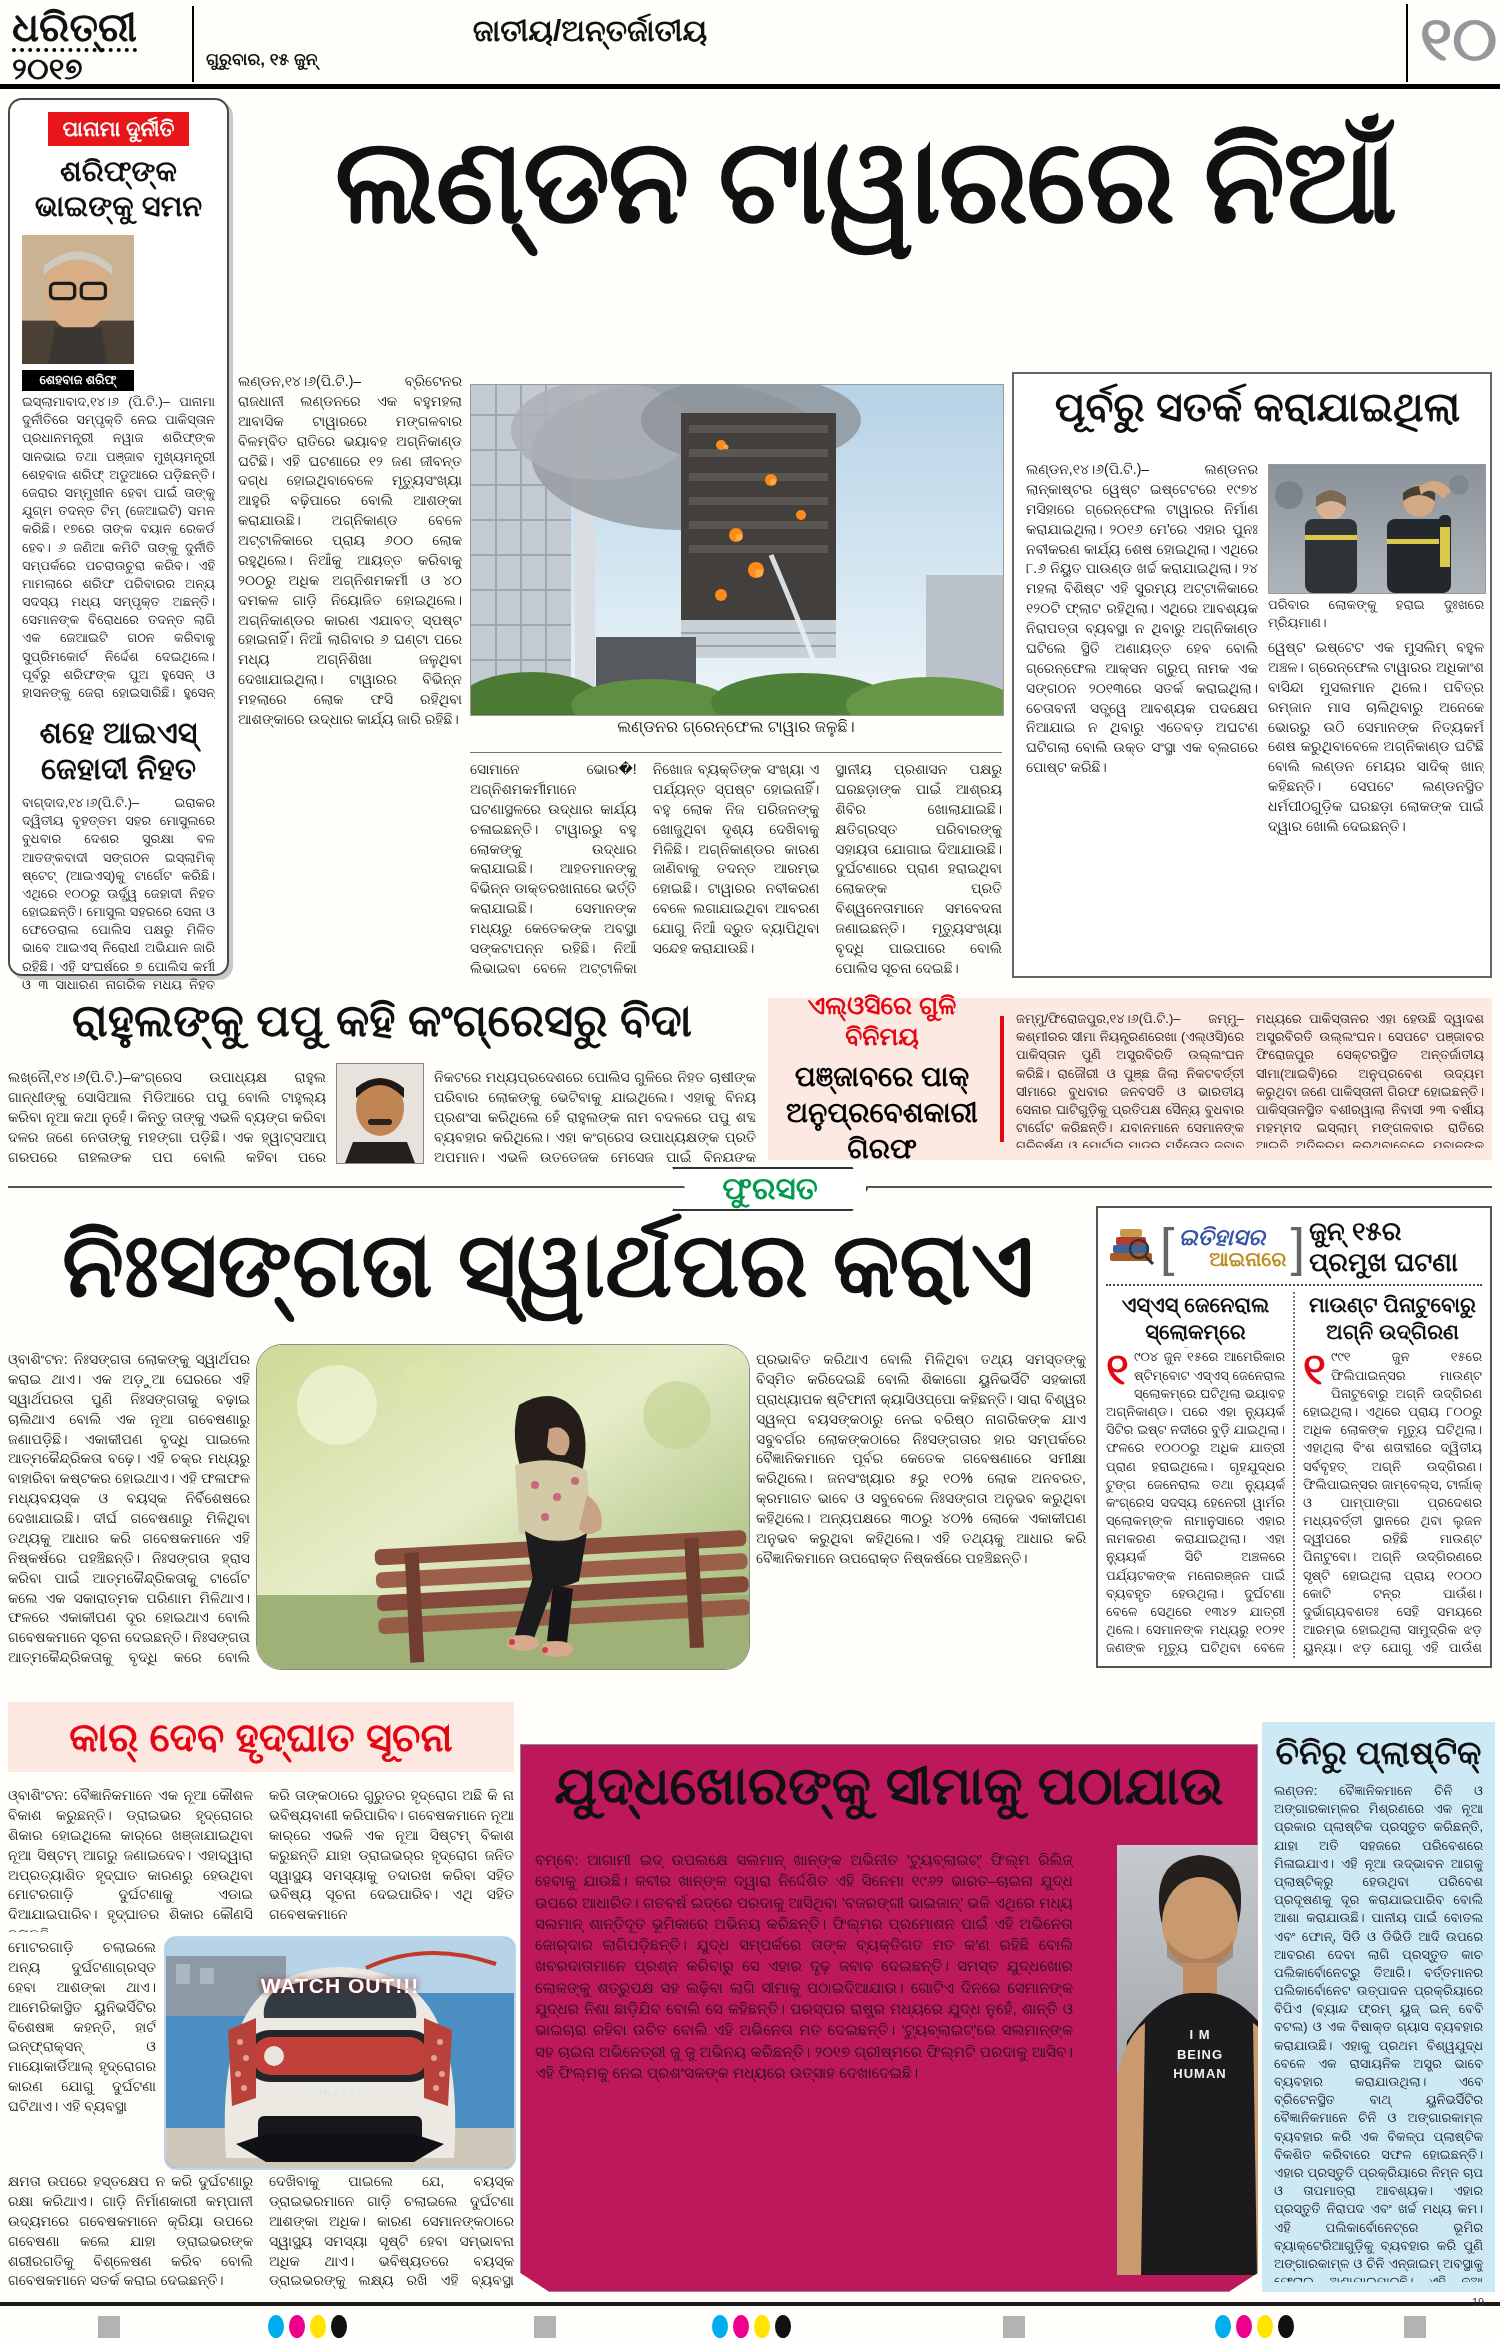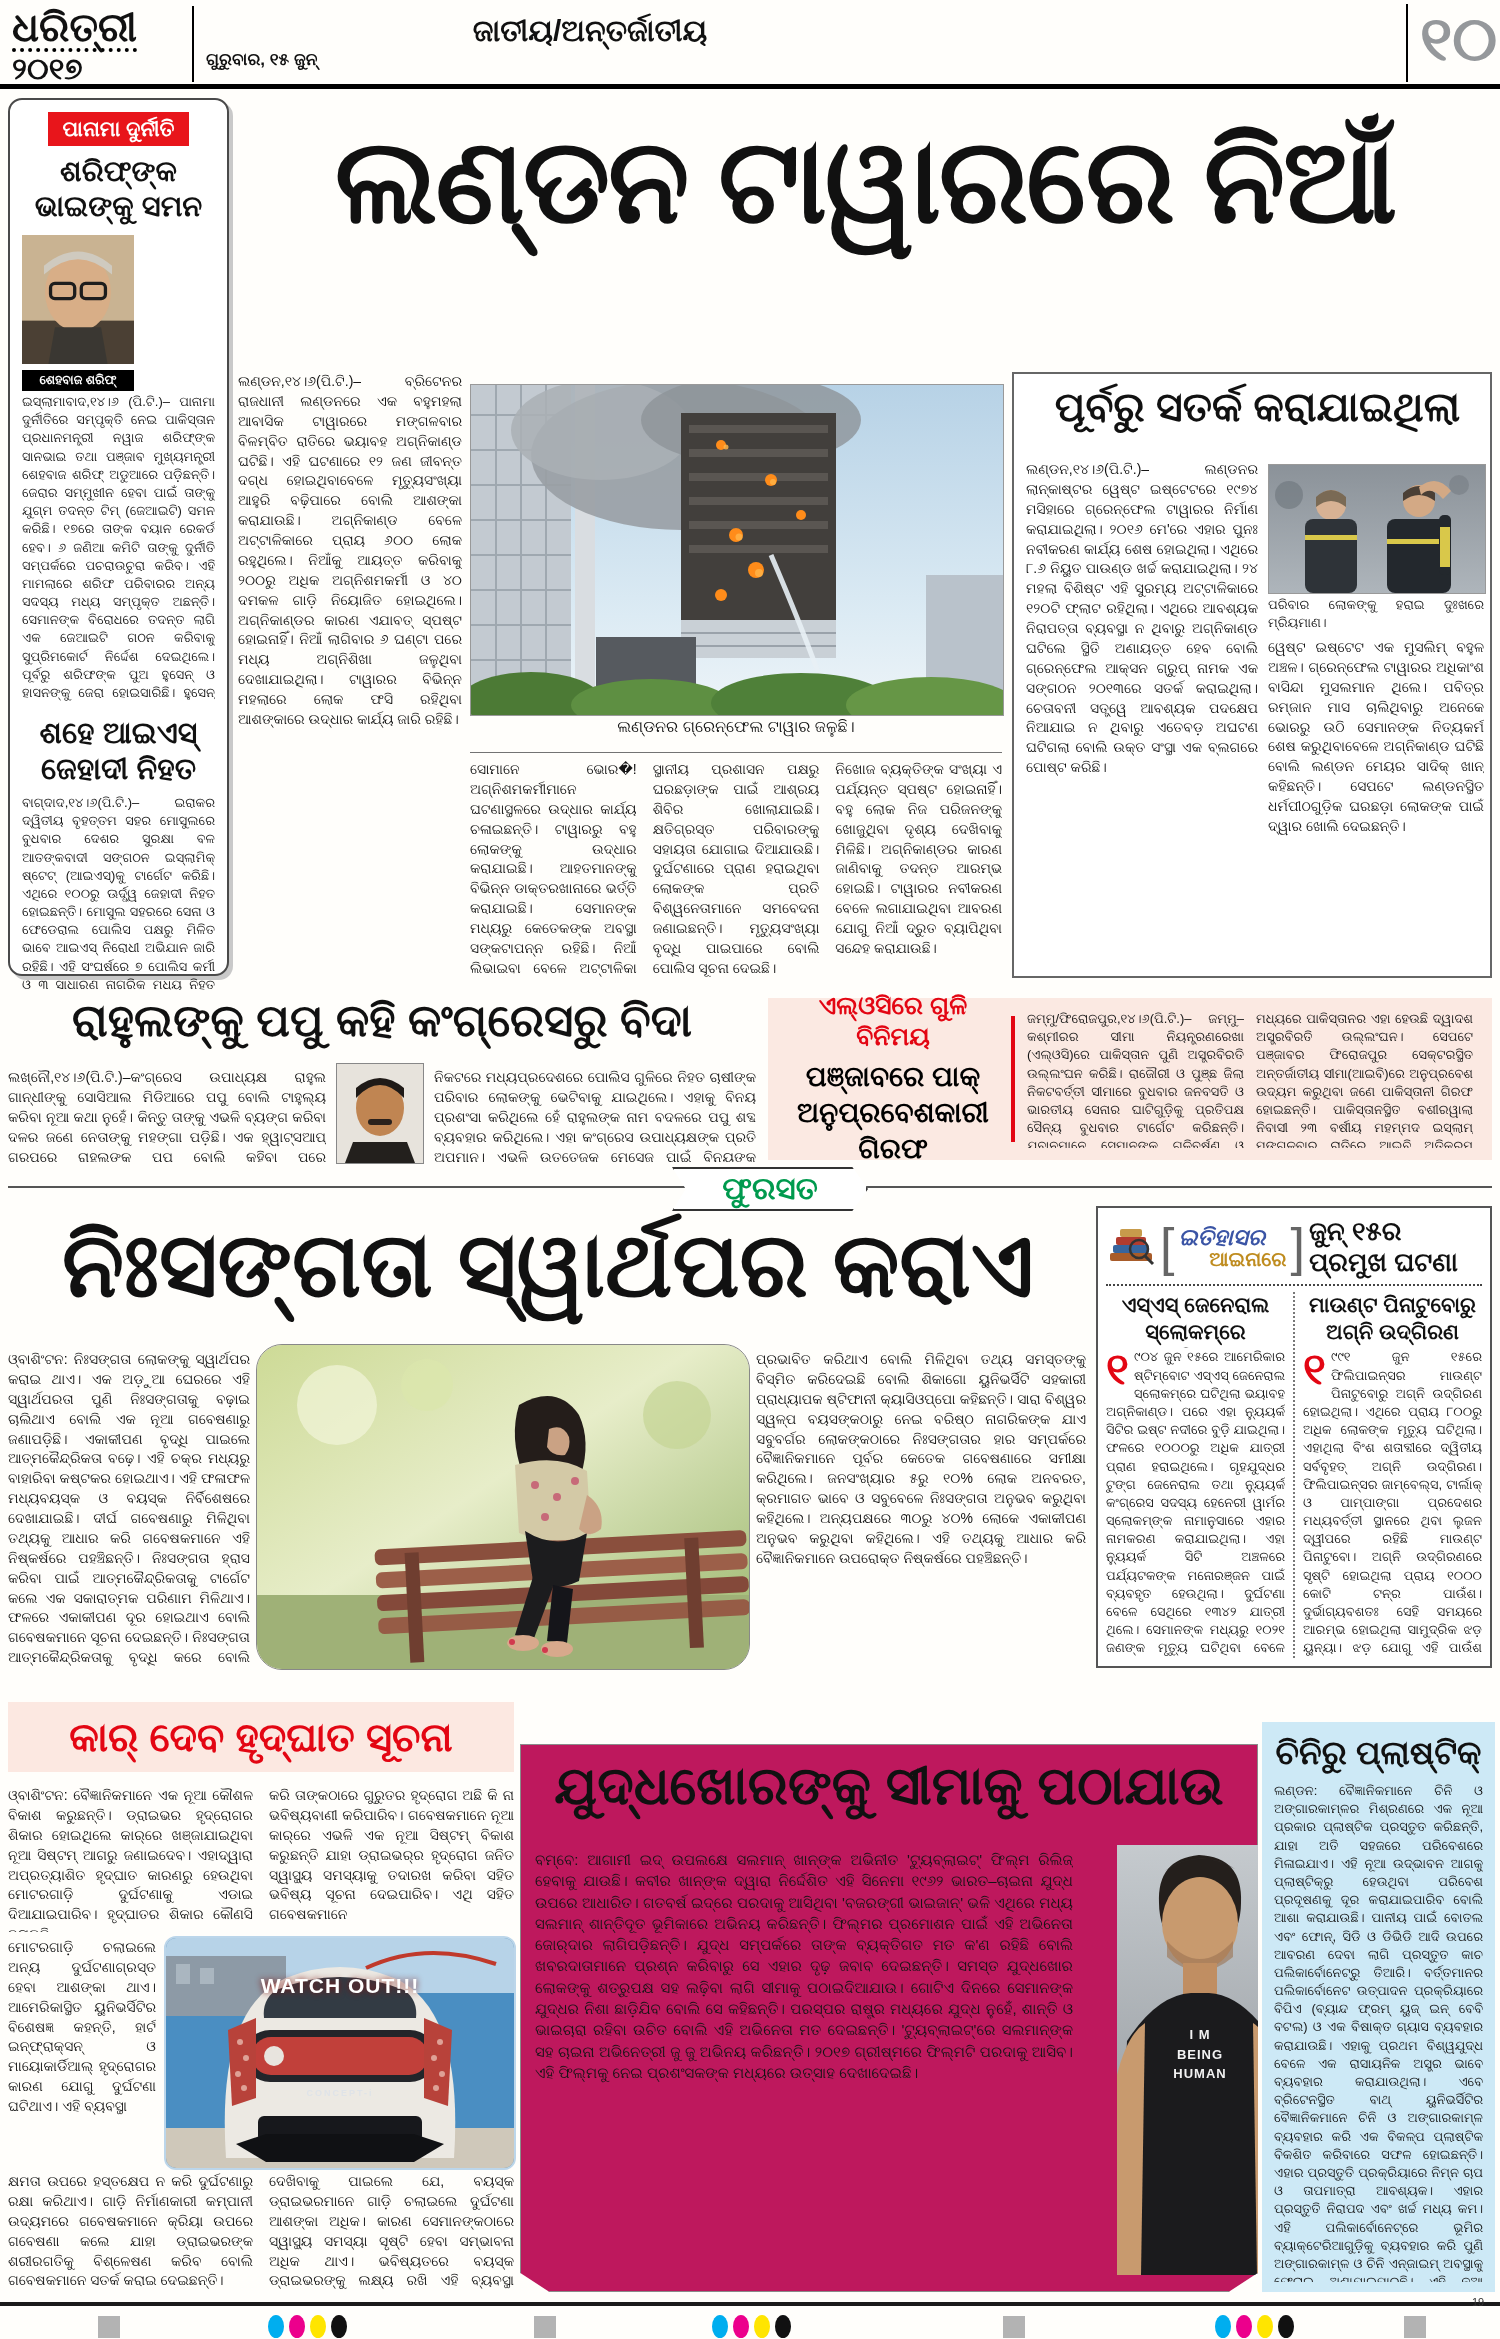--- a/index.html
+++ b/index.html
@@ -20,21 +20,21 @@
   #sidebar{border:2px solid #4a4a4a;border-radius:14px;box-shadow:4px 4px 0 #c9c9c9;padding:12px 12px 8px 12px;box-sizing:border-box;background:#fff;}
   .sb-label{display:inline-block;background:#e8151b;color:#fff;font-size:21px;font-weight:bold;padding:5px 14px;}
   .sb-h{font-size:29px;font-weight:bold;line-height:1.22;text-align:center;margin:8px 0 6px 0;}
   .sb-photo{float:left;width:112px;margin:4px 8px 2px 0;}
   .sb-cap{background:#000;color:#fff;font-size:12.5px;font-weight:bold;text-align:center;padding:2px 0;}
   
   #fire-banner{background:#e60a7d;color:#fff;font-size:33px;font-weight:bold;text-align:center;line-height:60px;overflow:hidden;}
   
   #warned-box{border:2px solid #666;box-sizing:border-box;background:#fff;padding-left:11px;}
   
-  #loc-box{background:#fbe9e2;display:flex;gap:12px;padding:12px 19px;box-sizing:border-box;}
+  #loc-box{background:#fbe9e2;display:flex;gap:12px;padding:12px 8px;box-sizing:border-box;}
   .loc-red{color:#e30613;font-size:25px;font-weight:bold;text-align:center;line-height:1.25;}
   .loc-black{color:#000;font-size:28px;font-weight:bold;text-align:center;line-height:1.3;margin-top:6px;}
   
   #fursat-badge{background:#fff;border:2px solid #333;display:flex;align-items:center;justify-content:center;
     clip-path:polygon(0 0,92% 0,100% 50%,92% 100%,0 100%,7% 50%);}
   #fursat-badge span{color:#009a4e;font-size:31px;font-weight:bold;}
   
   #history-box{border:2px solid #555;box-sizing:border-box;background:#fff;}
   .hist-brand-top{color:#3a54a5;font-style:italic;font-size:23px;font-weight:bold;line-height:1.05;}
   .hist-brand-bot{color:#bf8c1f;font-size:20px;font-weight:bold;text-align:right;line-height:1.05;}
@@ -163,22 +163,22 @@
         <ellipse cx="180" cy="320" rx="80" ry="26" fill="#5e8f42"></ellipse>
         <ellipse cx="330" cy="318" rx="90" ry="30" fill="#4f8039"></ellipse>
         <ellipse cx="460" cy="320" rx="85" ry="28" fill="#669646"></ellipse>
       </g>
     </svg>
   </div>
   <div class="abs center" style="left:470px;top:718px;width:532px;height:34px;font-size:16px;border-bottom:1px solid #737373;">ଲଣ୍ଡନର ଗ୍ରେନ୍‌ଫେଲ ଟାୱାର ଜଳୁଛି।</div>
 
   <div class="abs" style="left:470px;top:760px;width:532px;height:218px;display:flex;gap:16px;">
     <div class="txt" style="width:167px;height:218px;">ସୋମାନେ ଭୋର�!ଅଗ୍ନିଶମକର୍ମୀମାନେ ଘଟଣାସ୍ଥଳରେ ଉଦ୍ଧାର କାର୍ଯ୍ୟ ଚଳାଇଛନ୍ତି। ଟାୱାରରୁ ବହୁ ଲୋକଙ୍କୁ ଉଦ୍ଧାର କରାଯାଇଛି। ଆହତମାନଙ୍କୁ ବିଭିନ୍ନ ଡାକ୍ତରଖାନାରେ ଭର୍ତ୍ତି କରାଯାଇଛି। ସେମାନଙ୍କ ମଧ୍ୟରୁ କେତେକଙ୍କ ଅବସ୍ଥା ସଙ୍କଟାପନ୍ନ ରହିଛି। ନିଆଁ ଲିଭାଇବା ବେଳେ ଅଟ୍ଟାଳିକା ଭୁଶୁଡ଼ିପଡ଼ିବା ଆଶଙ୍କା ମଧ୍ୟ ଦେଖାଦେଇଥିଲା। ଘଟଣାସ୍ଥଳକୁ ଯାଇ ପ୍ରଧାନମନ୍ତ୍ରୀ ଥେରେସା ମେ ସ୍ଥିତି ଅନୁଧ୍ୟାନ କରିଛନ୍ତି।</div>
+    <div class="txt" style="width:167px;height:218px;">ନିଖୋଜ ବ୍ୟକ୍ତିଙ୍କ ସଂଖ୍ୟା ଏ ପର୍ଯ୍ୟନ୍ତ ସ୍ପଷ୍ଟ ହୋଇନାହିଁ। ବହୁ ଲୋକ ନିଜ ପରିଜନଙ୍କୁ ଖୋଜୁଥିବା ଦୃଶ୍ୟ ଦେଖିବାକୁ ମିଳିଛି। ଅଗ୍ନିକାଣ୍ଡର କାରଣ ଜାଣିବାକୁ ତଦନ୍ତ ଆରମ୍ଭ ହୋଇଛି। ଟାୱାରର ନବୀକରଣ ବେଳେ ଲଗାଯାଇଥିବା ଆବରଣ ଯୋଗୁ ନିଆଁ ଦ୍ରୁତ ବ୍ୟାପିଥିବା ସନ୍ଦେହ କରାଯାଉଛି।</div>
     <div class="txt" style="width:167px;height:218px;">ସ୍ଥାନୀୟ ପ୍ରଶାସନ ପକ୍ଷରୁ ଘରଛଡ଼ାଙ୍କ ପାଇଁ ଆଶ୍ରୟ ଶିବିର ଖୋଲାଯାଇଛି। କ୍ଷତିଗ୍ରସ୍ତ ପରିବାରଙ୍କୁ ସହାୟତା ଯୋଗାଇ ଦିଆଯାଉଛି। ଦୁର୍ଘଟଣାରେ ପ୍ରାଣ ହରାଇଥିବା ଲୋକଙ୍କ ପ୍ରତି ବିଶ୍ୱନେତାମାନେ ସମବେଦନା ଜଣାଇଛନ୍ତି। ମୃତ୍ୟୁସଂଖ୍ୟା ବୃଦ୍ଧି ପାଇପାରେ ବୋଲି ପୋଲିସ ସୂଚନା ଦେଇଛି।</div>
-    <div class="txt" style="width:167px;height:218px;">ନିଖୋଜ ବ୍ୟକ୍ତିଙ୍କ ସଂଖ୍ୟା ଏ ପର୍ଯ୍ୟନ୍ତ ସ୍ପଷ୍ଟ ହୋଇନାହିଁ। ବହୁ ଲୋକ ନିଜ ପରିଜନଙ୍କୁ ଖୋଜୁଥିବା ଦୃଶ୍ୟ ଦେଖିବାକୁ ମିଳିଛି। ଅଗ୍ନିକାଣ୍ଡର କାରଣ ଜାଣିବାକୁ ତଦନ୍ତ ଆରମ୍ଭ ହୋଇଛି। ଟାୱାରର ନବୀକରଣ ବେଳେ ଲଗାଯାଇଥିବା ଆବରଣ ଯୋଗୁ ନିଆଁ ଦ୍ରୁତ ବ୍ୟାପିଥିବା ସନ୍ଦେହ କରାଯାଉଛି।</div>
   </div>
 
   <div class="abs" id="warned-box" style="left:1012px;top:372px;width:480px;height:606px;">
     <div class="center" style="font-size:41px;font-weight:bold;padding-top:10px;height:62px;overflow:hidden;">ପୂର୍ବରୁ ସତର୍କ କରାଯାଇଥିଲା</div>
     <div class="abs txt" style="left:12px;top:86px;width:232px;height:505px;">ଲଣ୍ଡନ,୧୪।୬(ପି.ଟି.)– ଲଣ୍ଡନର ଲାନ୍‌କାଷ୍ଟର ୱେଷ୍ଟ ଇଷ୍ଟେଟରେ ୧୯୭୪ ମସିହାରେ ଗ୍ରେନ୍‌ଫେଲ ଟାୱାରର ନିର୍ମାଣ କରାଯାଇଥିଲା। ୨୦୧୬ ମେ'ରେ ଏହାର ପୁନଃ ନବୀକରଣ କାର୍ଯ୍ୟ ଶେଷ ହୋଇଥିଲା। ଏଥିରେ ୮.୬ ନିୟୁତ ପାଉଣ୍ଡ ଖର୍ଚ୍ଚ କରାଯାଇଥିଲା। ୨୪ ମହଲା ବିଶିଷ୍ଟ ଏହି ସୁରମ୍ୟ ଅଟ୍ଟାଳିକାରେ ୧୨୦ଟି ଫ୍ଲାଟ ରହିଥିଲା। ଏଥିରେ ଆବଶ୍ୟକ ନିରାପତ୍ତା ବ୍ୟବସ୍ଥା ନ ଥିବାରୁ ଅଗ୍ନିକାଣ୍ଡ ଘଟିଲେ ସ୍ଥିତି ଅଣାୟତ୍ତ ହେବ ବୋଲି ଗ୍ରେନ୍‌ଫେଲ ଆକ୍ସନ ଗ୍ରୁପ୍ ନାମକ ଏକ ସଙ୍ଗଠନ ୨୦୧୩ରେ ସତର୍କ କରାଇଥିଲା। ଚେତାବନୀ ସତ୍ତ୍ୱେ ଆବଶ୍ୟକ ପଦକ୍ଷେପ ନିଆଯାଇ ନ ଥିବାରୁ ଏତେବଡ଼ ଅଘଟଣ ଘଟିଗଲା ବୋଲି ଉକ୍ତ ସଂସ୍ଥା ଏକ ବ୍ଲଗରେ ପୋଷ୍ଟ କରିଛି।</div>
     <div class="photo" style="left:254px;top:90px;width:216px;height:128px;border:1px solid #999;">
       <svg viewBox="0 0 216 128">
         <defs>
             <linearGradient id="fgbg" x1="0" y1="0" x2="0" y2="1">
               <stop offset="0" stop-color="#8b9299"></stop>

